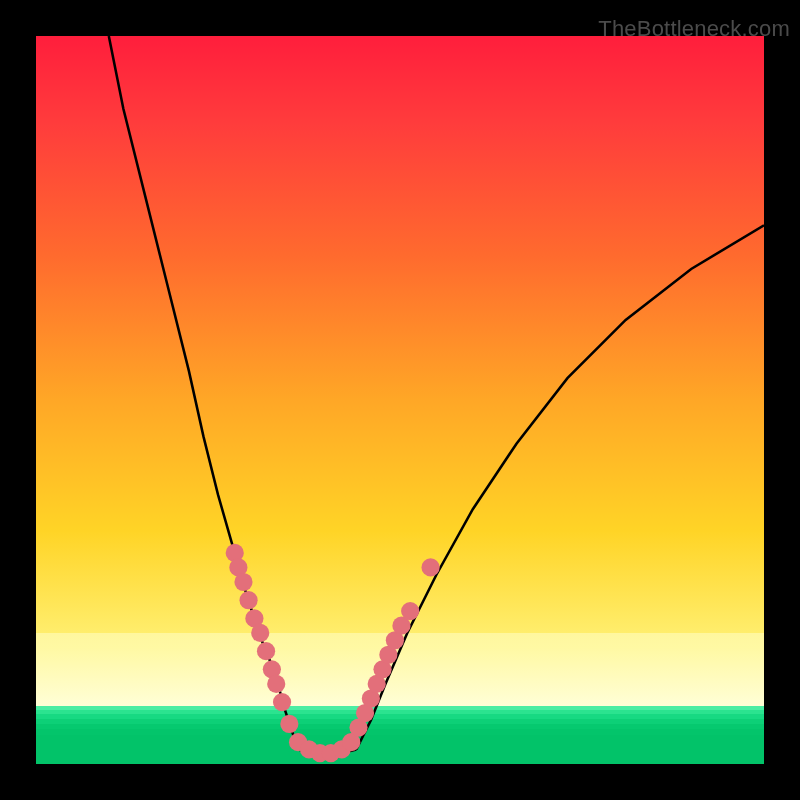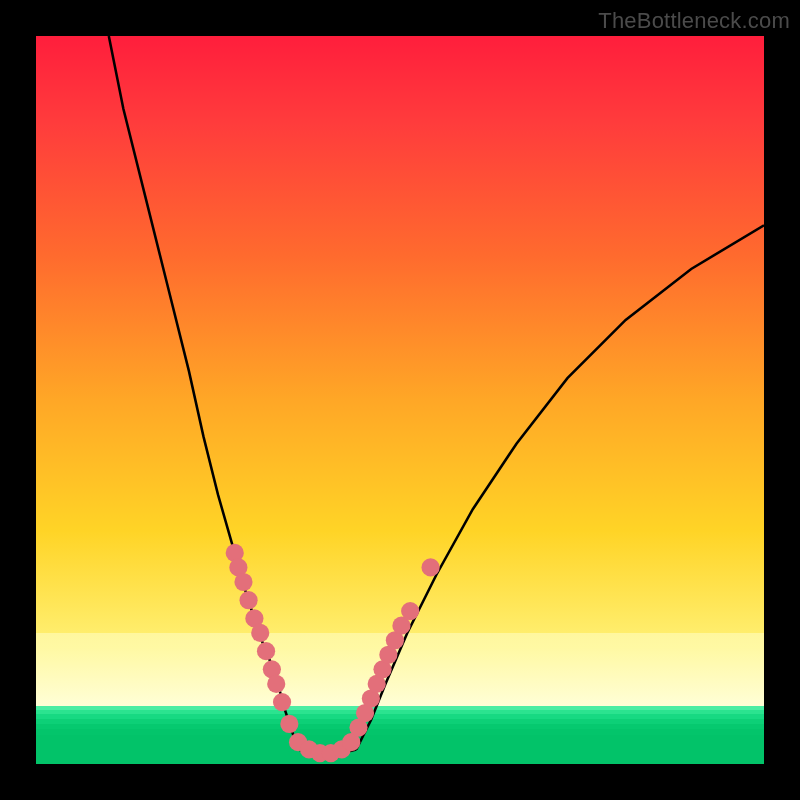--- a/index.html
+++ b/index.html
@@ -70,21 +70,21 @@
   svg.curve {
     position: absolute;
     left: 0;
     top: 0;
     width: 728px;
     height: 728px;
     overflow: visible;
   }
   .watermark {
     position: absolute;
-    top: 8px;
+    top: 16px;
     right: 10px;
     font-family: Arial, Helvetica, sans-serif;
     font-size: 22px;
     color: #4b4b4b;
     letter-spacing: 0.2px;
     user-select: none;
   }
 </style>
 </head>
 <body>

